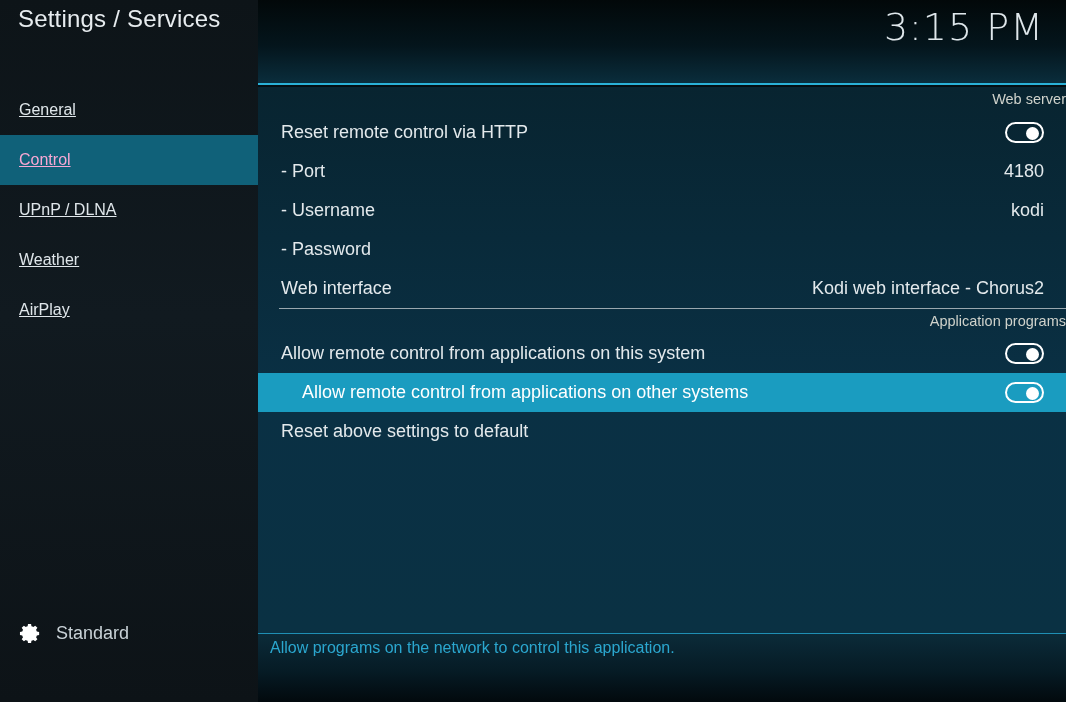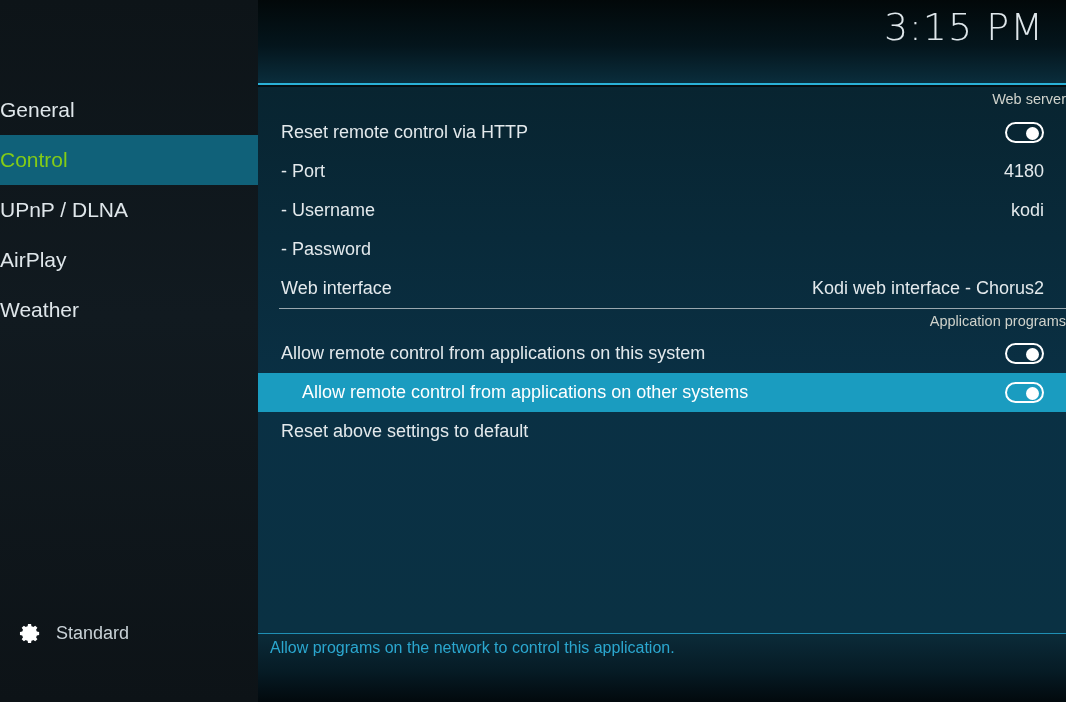--- a/index.html
+++ b/index.html
@@ -18,24 +18,26 @@
     z-index:5;
   }
   #sidebar-title {
     position:absolute; left:18px; top:5px;
     font-size:24px; font-weight:400; color:#e7ecef; letter-spacing:.2px;
     white-space:nowrap;
   }
   #nav { position:absolute; left:0; top:85px; width:258px; }
   .nav-item {
     height:50px; line-height:50px;
-    font-size:21px; color:#dfe6ea; font-weight:400;
+    padding-left:19px;
+    font-size:16px; color:#dfe6ea; font-weight:400;
     white-space:nowrap;
-  }
-  .nav-item.selected { background:#106179; color:#84cc16; }
+    text-decoration:underline;
+  }
+  .nav-item.selected { background:#106179; color:#f9a8d4; }
 
   #profile {
     position:absolute; left:19px; bottom:57px;
     display:flex; align-items:center; gap:14px;
   }
   #profile .gear { width:23px; height:23px; display:block; }
   #profile .plabel { font-size:18px; color:#c9d2d7; }
 
   
   #main {
@@ -114,27 +116,28 @@
     white-space:nowrap;
   }
 </style>
 </head>
 <body>
 
 <div id="app">
 
   <div id="sidebar">
 
+    <div id="sidebar-title">Settings / Services</div>
 
     <div id="nav">
         <div class="nav-item"><span>General</span></div>
         <div class="nav-item selected"><span>Control</span></div>
         <div class="nav-item"><span>UPnP / DLNA</span></div>
+        <div class="nav-item"><span>Weather</span></div>
         <div class="nav-item"><span>AirPlay</span></div>
-        <div class="nav-item"><span>Weather</span></div>
       </div>
 
     <div id="profile">
       <span class="gear">
         <svg viewBox="0 0 24 24" width="23" height="23">
           <path fill="#ffffff" d="M12 8.2a3.8 3.8 0 1 0 0 7.6 3.8 3.8 0 0 0 0-7.6zm0 5.9a2.1 2.1 0 1 1 0-4.2 2.1 2.1 0 0 1 0 4.2z"></path>
           <path fill="#ffffff" d="M21 13.6v-3.2l-2.4-.4a6.9 6.9 0 0 0-.8-1.9l1.4-2-2.3-2.3-2 1.4a6.9 6.9 0 0 0-1.9-.8L12.6 2H9.4L9 4.4a6.9 6.9 0 0 0-1.9.8l-2-1.4L2.8 6.1l1.4 2a6.9 6.9 0 0 0-.8 1.9L1 10.4v3.2l2.4.4c.18.67.45 1.3.8 1.9l-1.4 2 2.3 2.3 2-1.4c.6.35 1.23.62 1.9.8l.4 2.4h3.2l.4-2.4c.67-.18 1.3-.45 1.9-.8l2 1.4 2.3-2.3-1.4-2c.35-.6.62-1.23.8-1.9l2.4-.4z"></path>
         </svg>
       </span>
       <span class="plabel">Standard</span>

